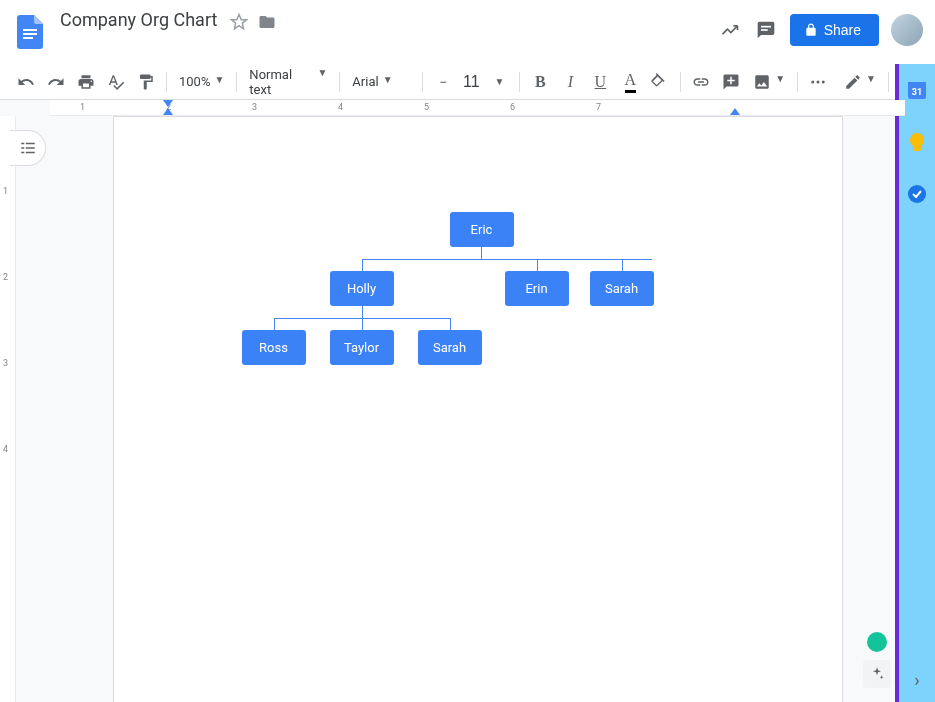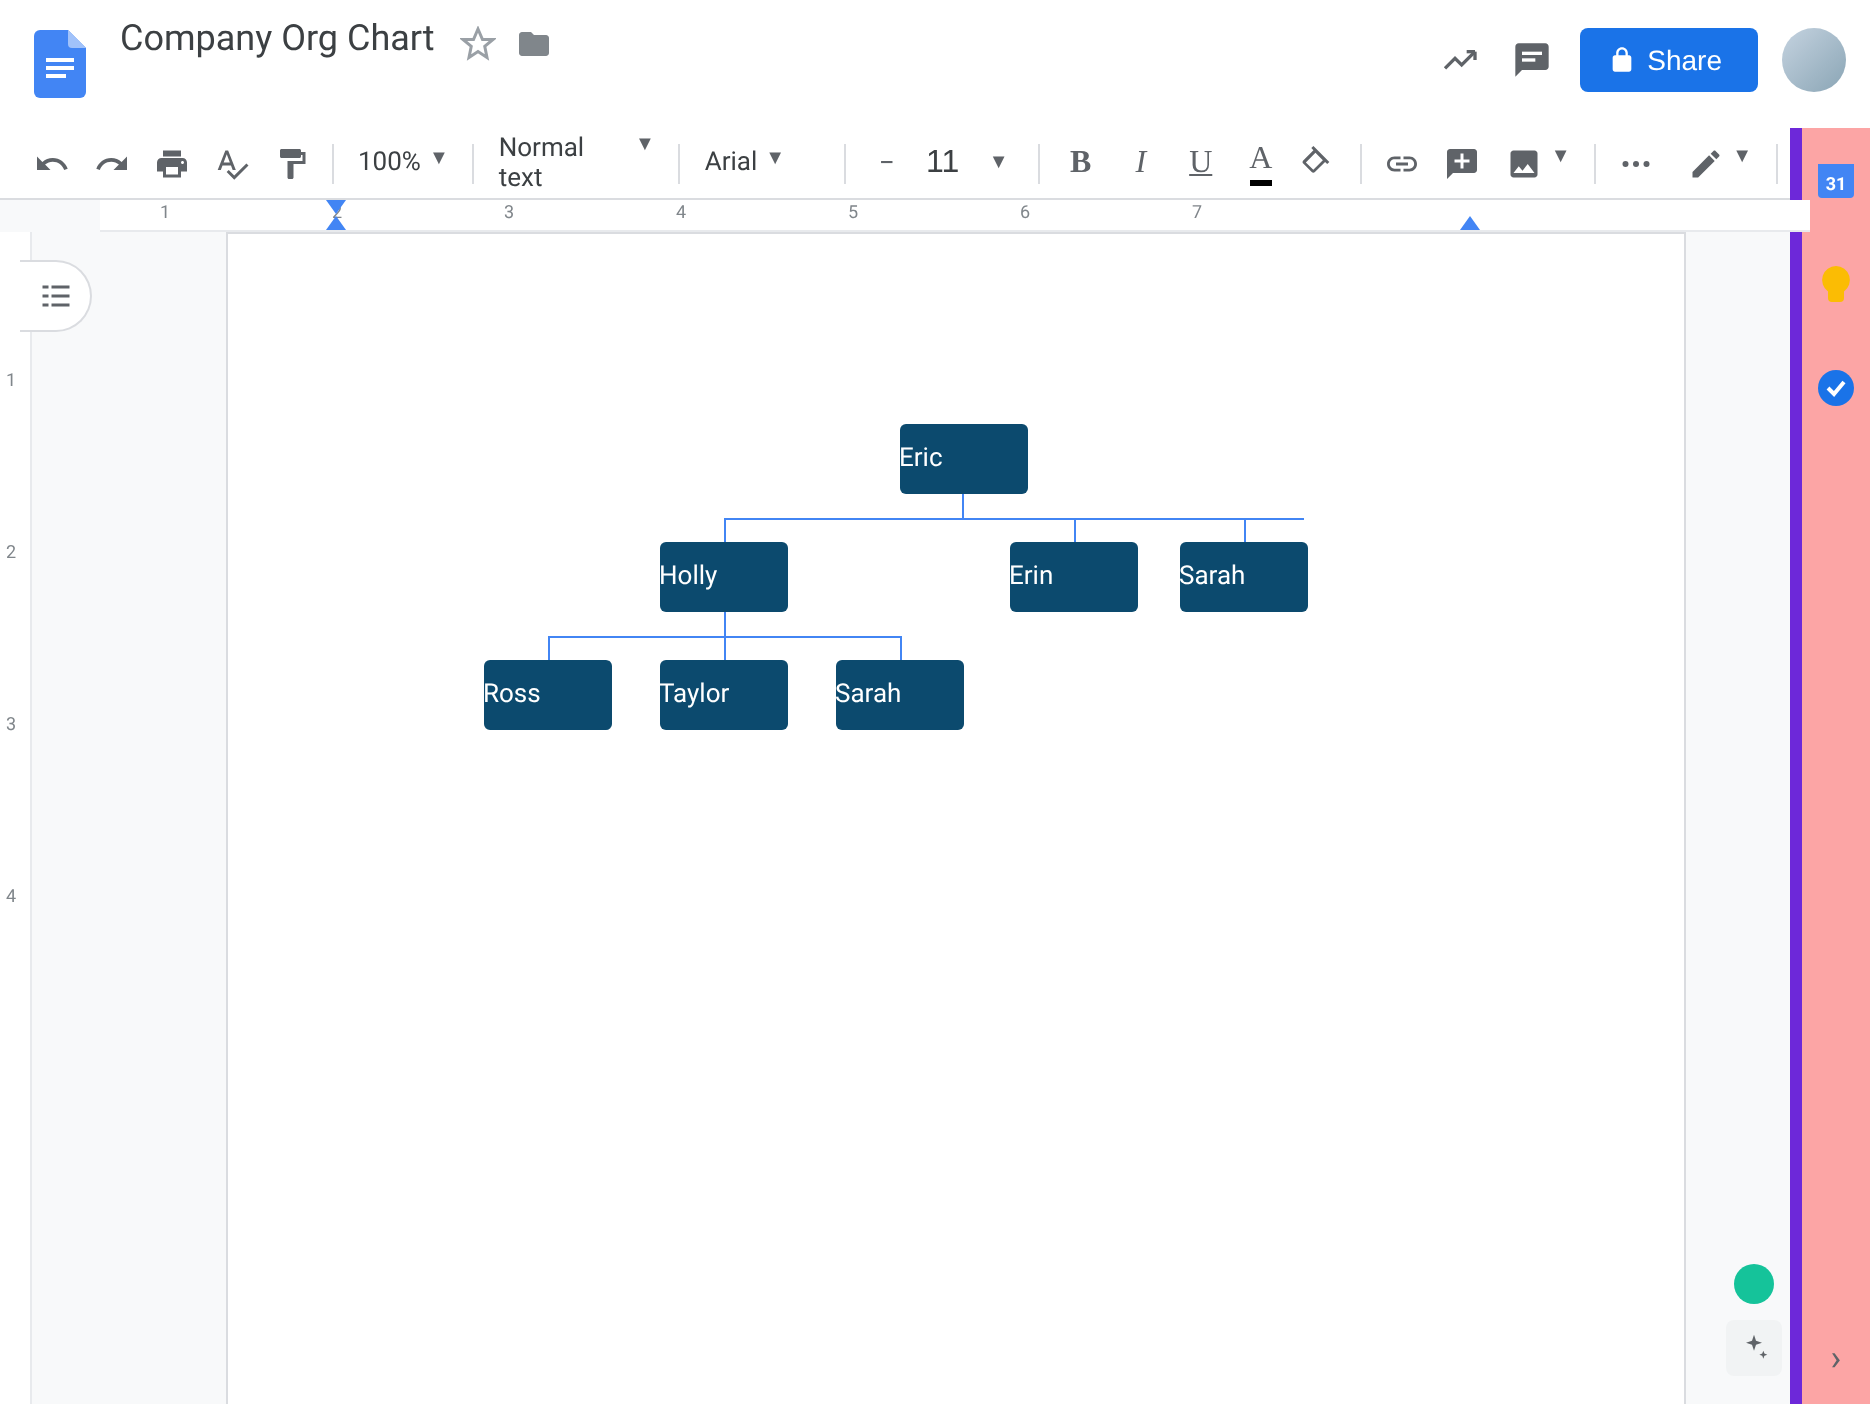--- a/index.html
+++ b/index.html
@@ -38,27 +38,27 @@
 .ruler-marker.up { border-bottom: 7px solid #4285f4; bottom: 0; }
 .ruler-vertical { position: absolute; left: 0; top: 16px; bottom: 0; width: 16px; background: #fff; border-right: 1px solid #e8eaed; font-size: 9px; color: #80868b; z-index: 5; }
 .outline-toggle { position: absolute; left: 10px; top: 30px; width: 36px; height: 36px; background: #fff; border-right: 1px solid #dadce0; border-top: 1px solid #dadce0; border-bottom: 1px solid #dadce0; border-radius: 0 18px 18px 0; display: flex; align-items: center; justify-content: center; cursor: pointer; z-index: 10; color: #5f6368; }
 .page-container { position: absolute; left: 50px; right: 30px; top: 16px; bottom: 0; overflow-y: auto; display: flex; justify-content: center; padding: 0 20px; }
 .page { width: 730px; min-height: 900px; background: #fff; border: 1px solid #dadce0; margin-top: 0; position: relative; }
 .ruler-vtick { position: absolute; left: 3px; font-size: 9px; color: #80868b; }
 
 
 .org-chart { position: absolute; left: 158px; top: 95px; }
 .org-row { display: flex; justify-content: center; gap: 24px; position: relative; }
-.org-node { background: #0c4a6e; color: #fff; font-size: 13px; padding: 10px 0; width: 64px; text-align: left; border-radius: 3px; }
+.org-node { background: #3b82f6; color: #fff; font-size: 13px; padding: 10px 0; width: 64px; text-align: center; border-radius: 3px; }
 .org-lines { position: relative; height: 24px; }
 .hline { position: absolute; height: 1px; background: #4285f4; }
 .vline { position: absolute; width: 1px; background: #4285f4; }
 
 
-.side-panel { position: absolute; right: 0; top: 64px; bottom: 0; width: 40px; border-left: 6px solid #6d28d9; background: #fca5a5; display: flex; flex-direction: column; align-items: center; padding-top: 16px; gap: 32px; }
+.side-panel { position: absolute; right: 0; top: 64px; bottom: 0; width: 40px; border-left: 4px solid #6d28d9; background: #7dd3fc; display: flex; flex-direction: column; align-items: center; padding-top: 16px; gap: 32px; }
 .side-icon { width: 20px; height: 20px; cursor: pointer; border-radius: 3px; }
 .side-chevron { position: absolute; bottom: 12px; color: #5f6368; cursor: pointer; font-size: 18px; }
 .grammarly { position: absolute; right: 48px; bottom: 50px; width: 20px; height: 20px; background: #15c39a; border-radius: 50%; }
 .explore { position: absolute; right: 44px; bottom: 14px; width: 28px; height: 28px; background: #f1f3f4; border-radius: 4px; display: flex; align-items: center; justify-content: center; color: #5f6368; }
 
 svg { display: block; }
 </style>
 </head>
 <body>
 

